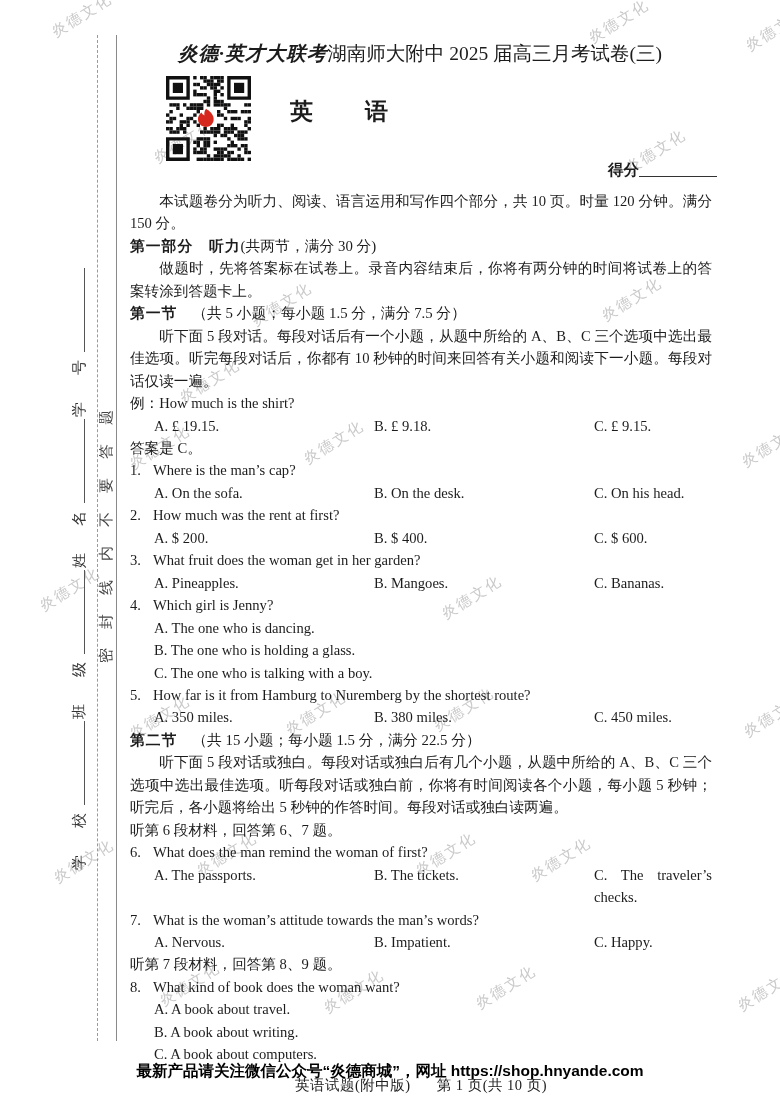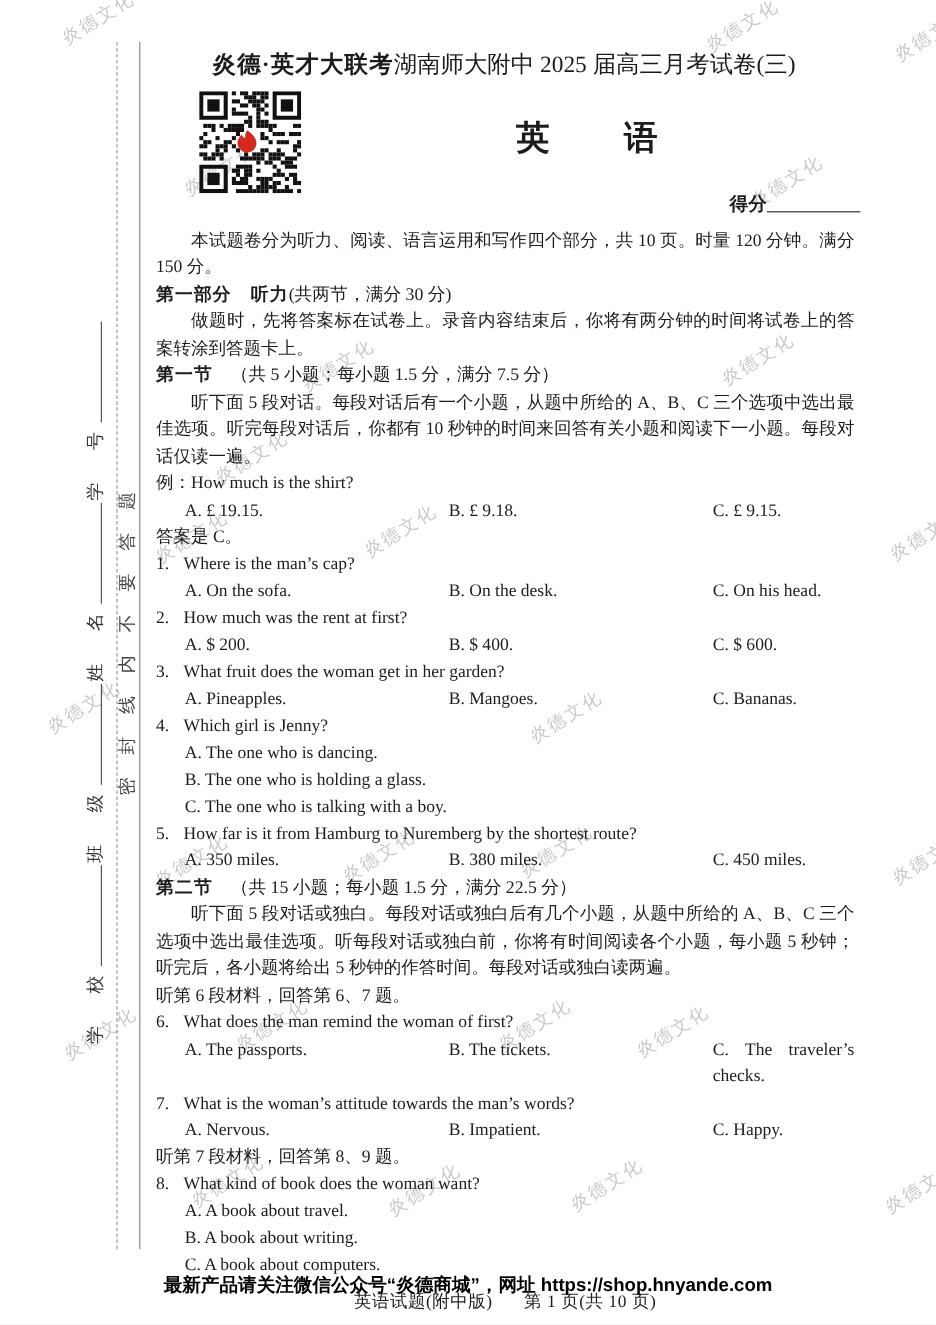--- a/index.html
+++ b/index.html
@@ -30,26 +30,26 @@
   .sb-seal {
     position:absolute; left:-46px; top:517px; width:306px; height:20px;
     transform:rotate(-90deg); text-align:center;
     font-size:15px; color:#444; letter-spacing:19px; white-space:nowrap;
   }
   
   .exam-title {
     position:absolute; left:130px; top:40px; width:580px;
     text-align:center; font-size:19.5px; white-space:nowrap;
   }
-  .exam-title .brand { font-weight:bold; letter-spacing:1px; }
+  .exam-title .brand { font-weight:bold; font-style:italic; letter-spacing:1px; }
   .qr-box { position:absolute; left:166px; top:76px; width:85px; height:85px; }
   .qr-box svg { width:100%; height:100%; }
   .subject {
     position:absolute; left:290px; top:96px; width:260px;
-    text-align:right; font-size:28px; font-weight:bold; letter-spacing:2px;
+    text-align:left; font-size:23px; font-weight:bold; letter-spacing:2px;
   }
   .score {
     position:absolute; left:608px; top:160px; font-size:15.5px; font-weight:bold;
     font-family:"Liberation Sans","DejaVu Sans",sans-serif;
   }
   .score .score-blank { display:inline-block; width:78px; border-bottom:1px solid #333; height:14px; vertical-align:-2px; }
   
   .content {
     position:absolute; left:130px; top:190px; width:582px;
     font-size:14.6px; line-height:22.45px; text-align:justify;

